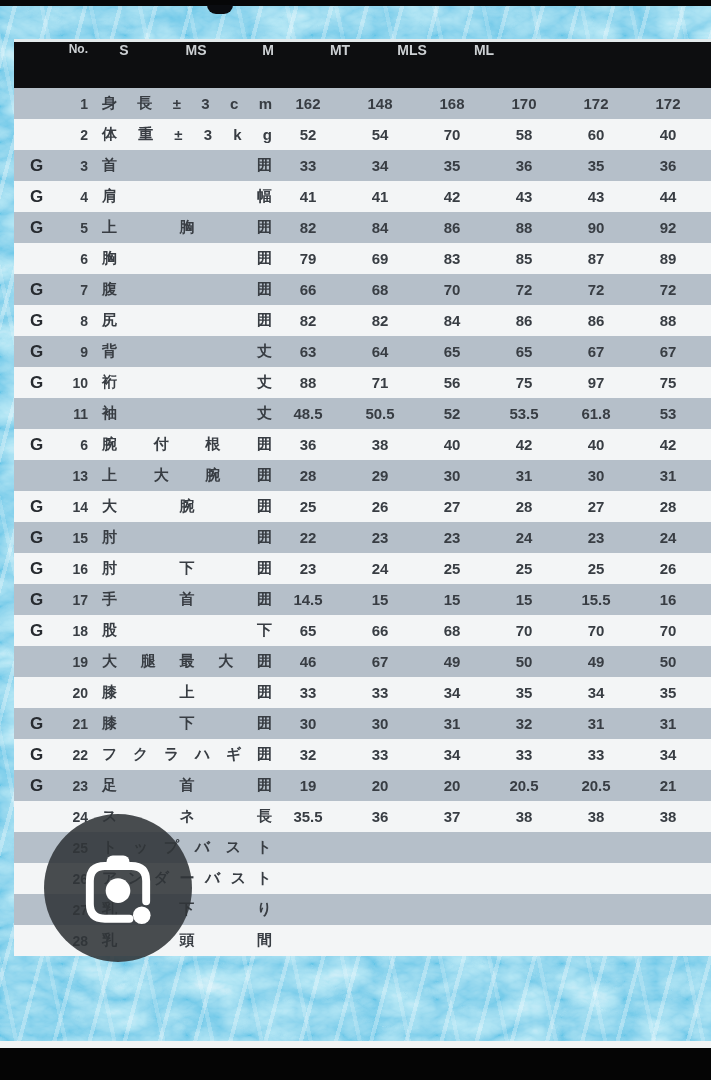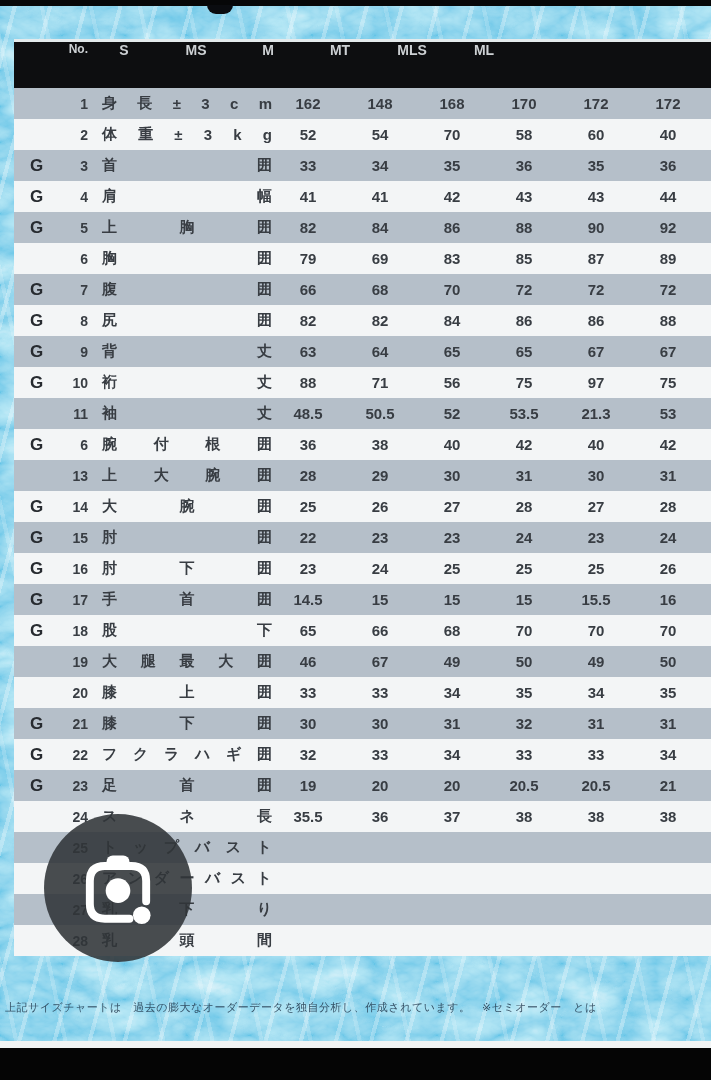--- a/index.html
+++ b/index.html
@@ -224,21 +224,21 @@
       <div class="cell-g"><span class="gmark" style="visibility: hidden;">G</span></div>
       <div class="cell-no">11</div>
       <div class="cell-name">
             <span>袖</span>
             <span>丈</span>
           </div>
       <div class="cell-v">48.5</div>
       <div class="cell-v">50.5</div>
       <div class="cell-v">52</div>
       <div class="cell-v">53.5</div>
-      <div class="cell-v">21.3</div>
+      <div class="cell-v">61.8</div>
       <div class="cell-v">53</div>
     </div>
         <div class="row even">
       <div class="cell-g"><span class="gmark" style="visibility: visible;">G</span></div>
       <div class="cell-no">6</div>
       <div class="cell-name">
             <span>腕</span>
             <span>付</span>
             <span>根</span>
             <span>囲</span>
@@ -506,19 +506,18 @@
 
   <button class="lens-btn">
     <svg width="88" height="88" viewBox="0 0 100 100">
       <rect x="37" y="13" width="26" height="14" rx="7" fill="#fff"></rect>
       <path d="M63,85 H35 q-17,0 -17,-17 V42 q0,-17 17,-17 h30 q17,0 17,17 v23" fill="none" stroke="#fff" stroke-width="9" stroke-linecap="round"></path>
       <circle cx="50" cy="53" r="14" fill="#fff"></circle>
       <circle cx="77" cy="81" r="10" fill="#fff"></circle>
     </svg>
   </button>
 
-  <div class="caption">上記サイズチャートは　過去の膨大なオーダーデータを独自分析し、作成されています。　※セミオーダー　とは</div>
 
   <div class="whitestrip"></div>
   <div class="topbar"></div>
   <div class="notch"></div>
   <div class="bottombar"></div>
 </div>
 
 </body></html>

